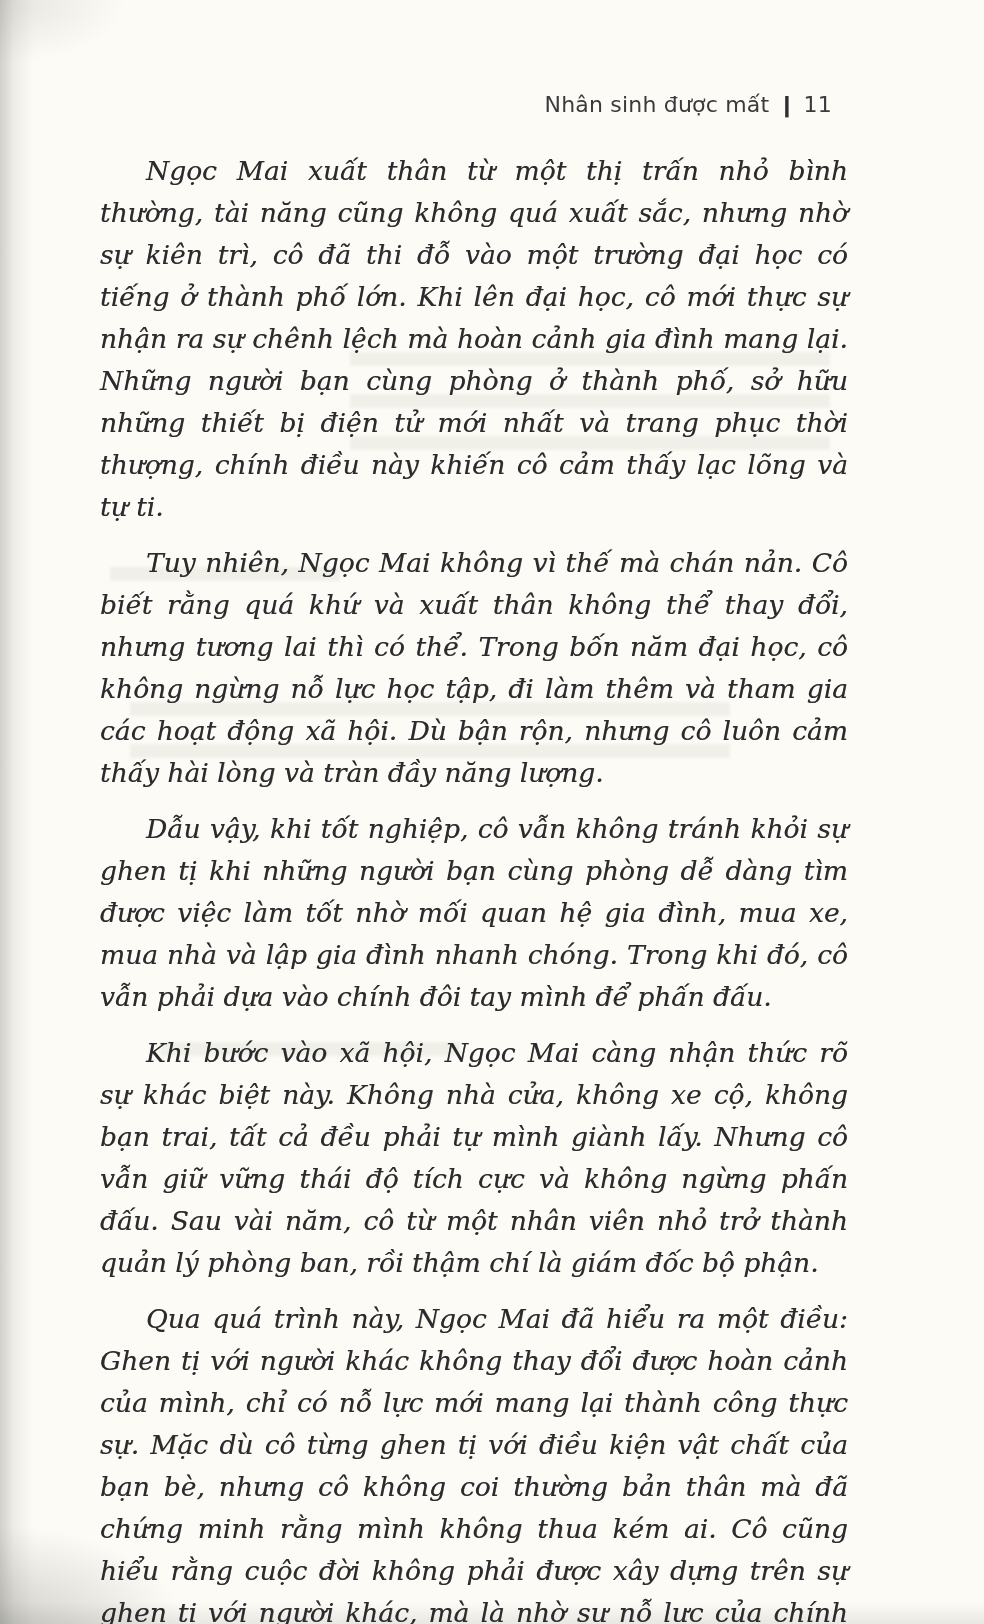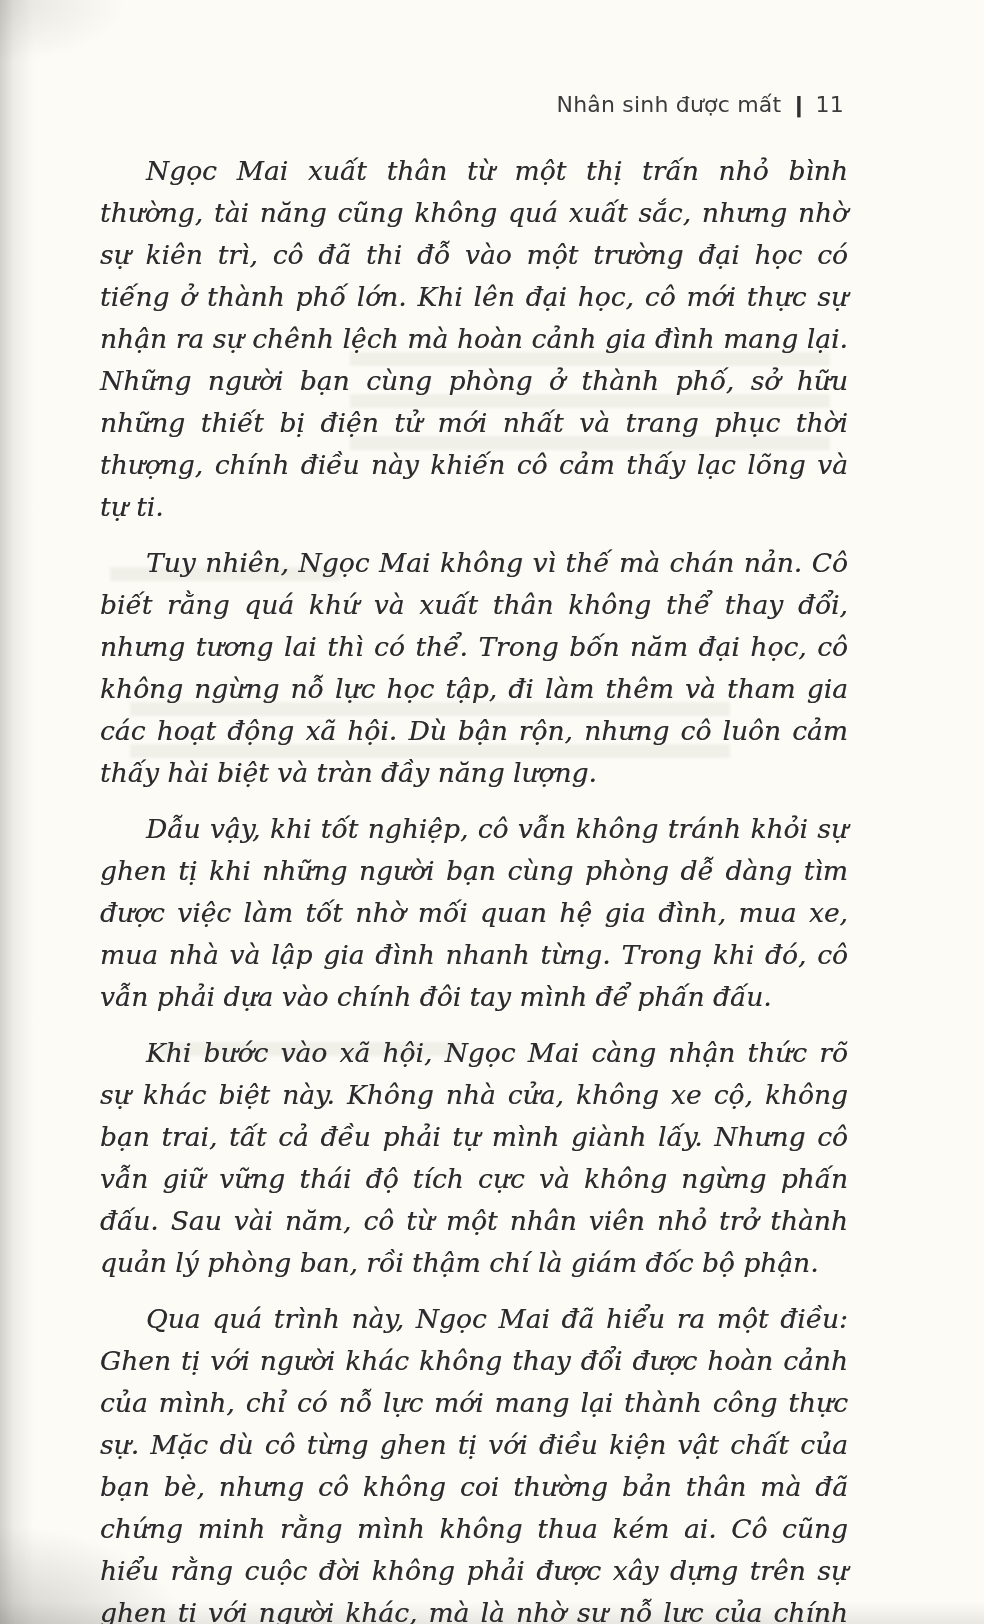--- a/index.html
+++ b/index.html
@@ -16,21 +16,21 @@
       linear-gradient(90deg, rgba(110,110,104,0.30) 0px, rgba(110,110,104,0.10) 14px, rgba(110,110,104,0.0) 34px),
       linear-gradient(0deg, rgba(110,110,104,0.14) 0px, rgba(110,110,104,0.0) 22px),
       radial-gradient(ellipse 260px 140px at 0% 100%, rgba(95,95,88,0.28), rgba(95,95,88,0.0) 70%),
       radial-gradient(ellipse 180px 90px at 0% 0%, rgba(120,120,114,0.18), rgba(120,120,114,0.0) 70%),
       #fcfbf6;
     font-family: "DejaVu Serif", serif;
   }
   .running-head {
     position: absolute;
     top: 92px;
-    right: 140px;
+    right: 152px;
     font-family: "DejaVu Sans", sans-serif;
     font-size: 22px;
     color: #3b3b3d;
     letter-spacing: 0.2px;
     white-space: nowrap;
   }
   .head-title { font-weight: 500; }
   .head-sep {
     display: inline-block;
     margin: 0 12px 0 14px;
@@ -83,19 +83,19 @@
   <div class="ghost ghost-2"></div>
   <div class="ghost ghost-3"></div>
   <div class="ghost ghost-4"></div>
 
   <header class="running-head">
     <span class="head-title">Nhân sinh được mất</span><span class="head-sep">|</span><span class="head-num">11</span>
   </header>
 
   <main class="body-text">
     <p>Ngọc Mai xuất thân từ một thị trấn nhỏ bình thường, tài năng cũng không quá xuất sắc, nhưng nhờ sự kiên trì, cô đã thi đỗ vào một trường đại học có tiếng ở thành phố lớn. Khi lên đại học, cô mới thực sự nhận ra sự chênh lệch mà hoàn cảnh gia đình mang lại. Những người bạn cùng phòng ở thành phố, sở hữu những thiết bị điện tử mới nhất và trang phục thời thượng, chính điều này khiến cô cảm thấy lạc lõng và tự ti.</p>
-    <p>Tuy nhiên, Ngọc Mai không vì thế mà chán nản. Cô biết rằng quá khứ và xuất thân không thể thay đổi, nhưng tương lai thì có thể. Trong bốn năm đại học, cô không ngừng nỗ lực học tập, đi làm thêm và tham gia các hoạt động xã hội. Dù bận rộn, nhưng cô luôn cảm thấy hài biệt và tràn đầy năng lượng.</p>
-    <p>Dẫu vậy, khi tốt nghiệp, cô vẫn không tránh khỏi sự ghen tị khi những người bạn cùng phòng dễ dàng tìm được việc làm tốt nhờ mối quan hệ gia đình, mua xe, mua nhà và lập gia đình nhanh từng. Trong khi đó, cô vẫn phải dựa vào chính đôi tay mình để phấn đấu.</p>
+    <p>Tuy nhiên, Ngọc Mai không vì thế mà chán nản. Cô biết rằng quá khứ và xuất thân không thể thay đổi, nhưng tương lai thì có thể. Trong bốn năm đại học, cô không ngừng nỗ lực học tập, đi làm thêm và tham gia các hoạt động xã hội. Dù bận rộn, nhưng cô luôn cảm thấy hài lòng và tràn đầy năng lượng.</p>
+    <p>Dẫu vậy, khi tốt nghiệp, cô vẫn không tránh khỏi sự ghen tị khi những người bạn cùng phòng dễ dàng tìm được việc làm tốt nhờ mối quan hệ gia đình, mua xe, mua nhà và lập gia đình nhanh chóng. Trong khi đó, cô vẫn phải dựa vào chính đôi tay mình để phấn đấu.</p>
     <p>Khi bước vào xã hội, Ngọc Mai càng nhận thức rõ sự khác biệt này. Không nhà cửa, không xe cộ, không bạn trai, tất cả đều phải tự mình giành lấy. Nhưng cô vẫn giữ vững thái độ tích cực và không ngừng phấn đấu. Sau vài năm, cô từ một nhân viên nhỏ trở thành quản lý phòng ban, rồi thậm chí là giám đốc bộ phận.</p>
     <p>Qua quá trình này, Ngọc Mai đã hiểu ra một điều: Ghen tị với người khác không thay đổi được hoàn cảnh của mình, chỉ có nỗ lực mới mang lại thành công thực sự. Mặc dù cô từng ghen tị với điều kiện vật chất của bạn bè, nhưng cô không coi thường bản thân mà đã chứng minh rằng mình không thua kém ai. Cô cũng hiểu rằng cuộc đời không phải được xây dựng trên sự ghen tị với người khác, mà là nhờ sự nỗ lực của chính mình. Những gì người khác có, cô cũng sẽ có thông qua sự phấn đấu. Mỗi người có một điểm xuất phát khác nhau, nhưng đích đến cuối</p>
   </main>
 
 </div>
 
 </body></html>

